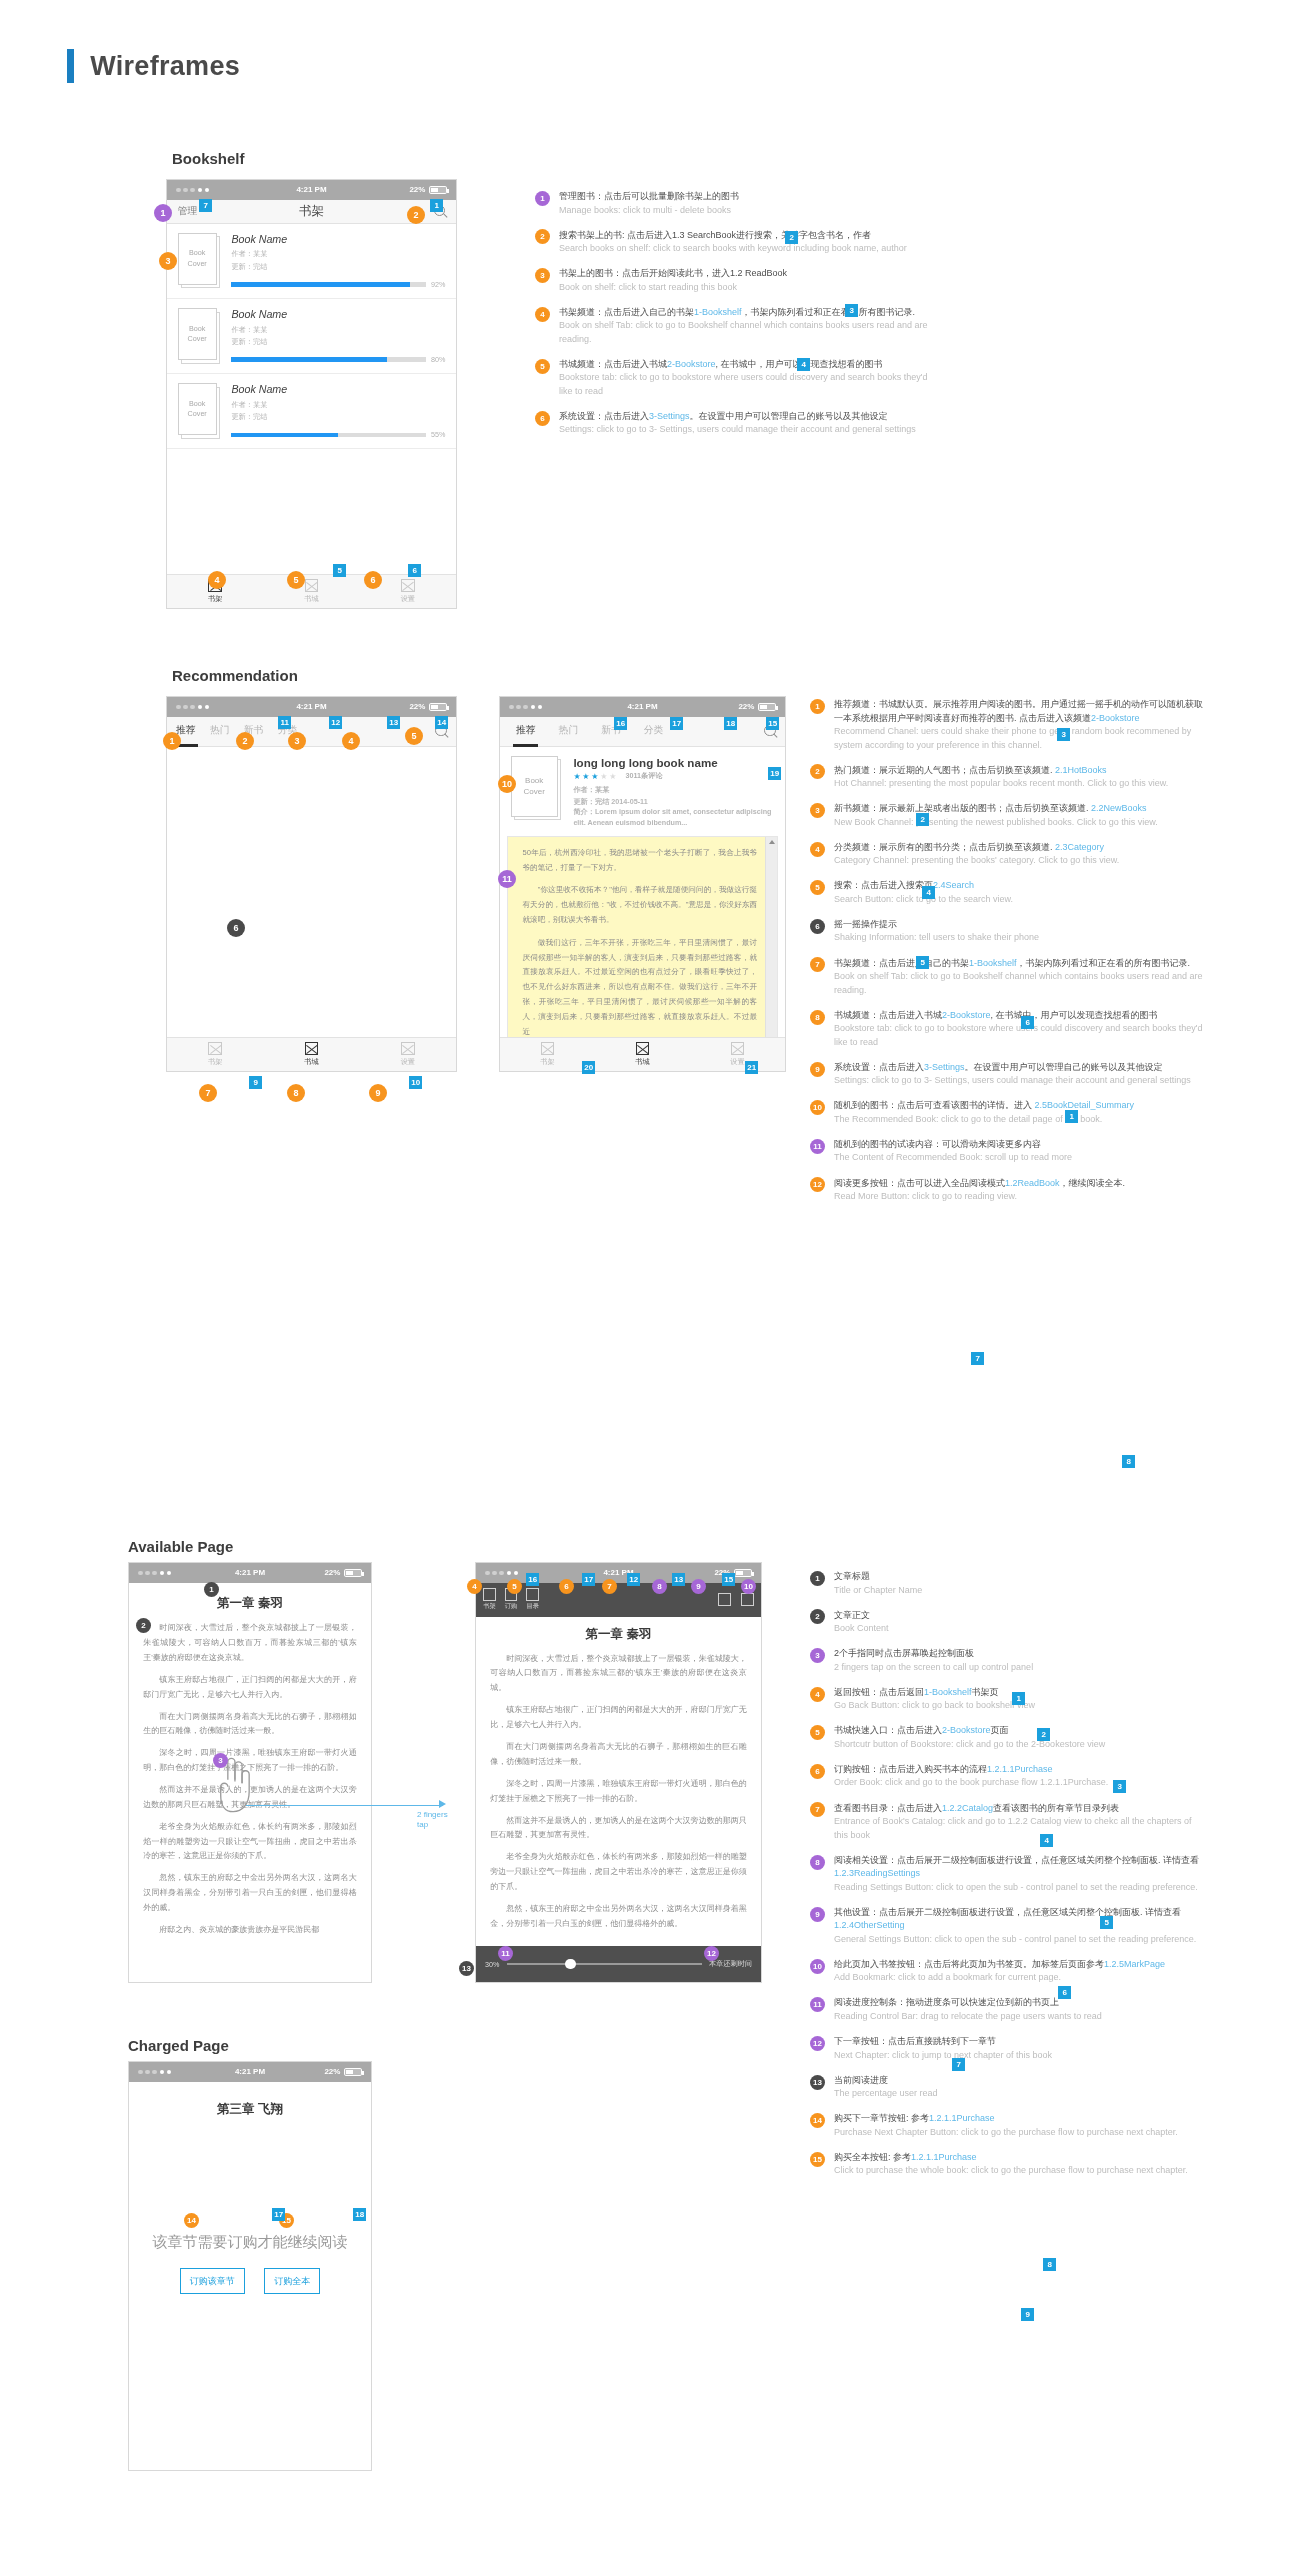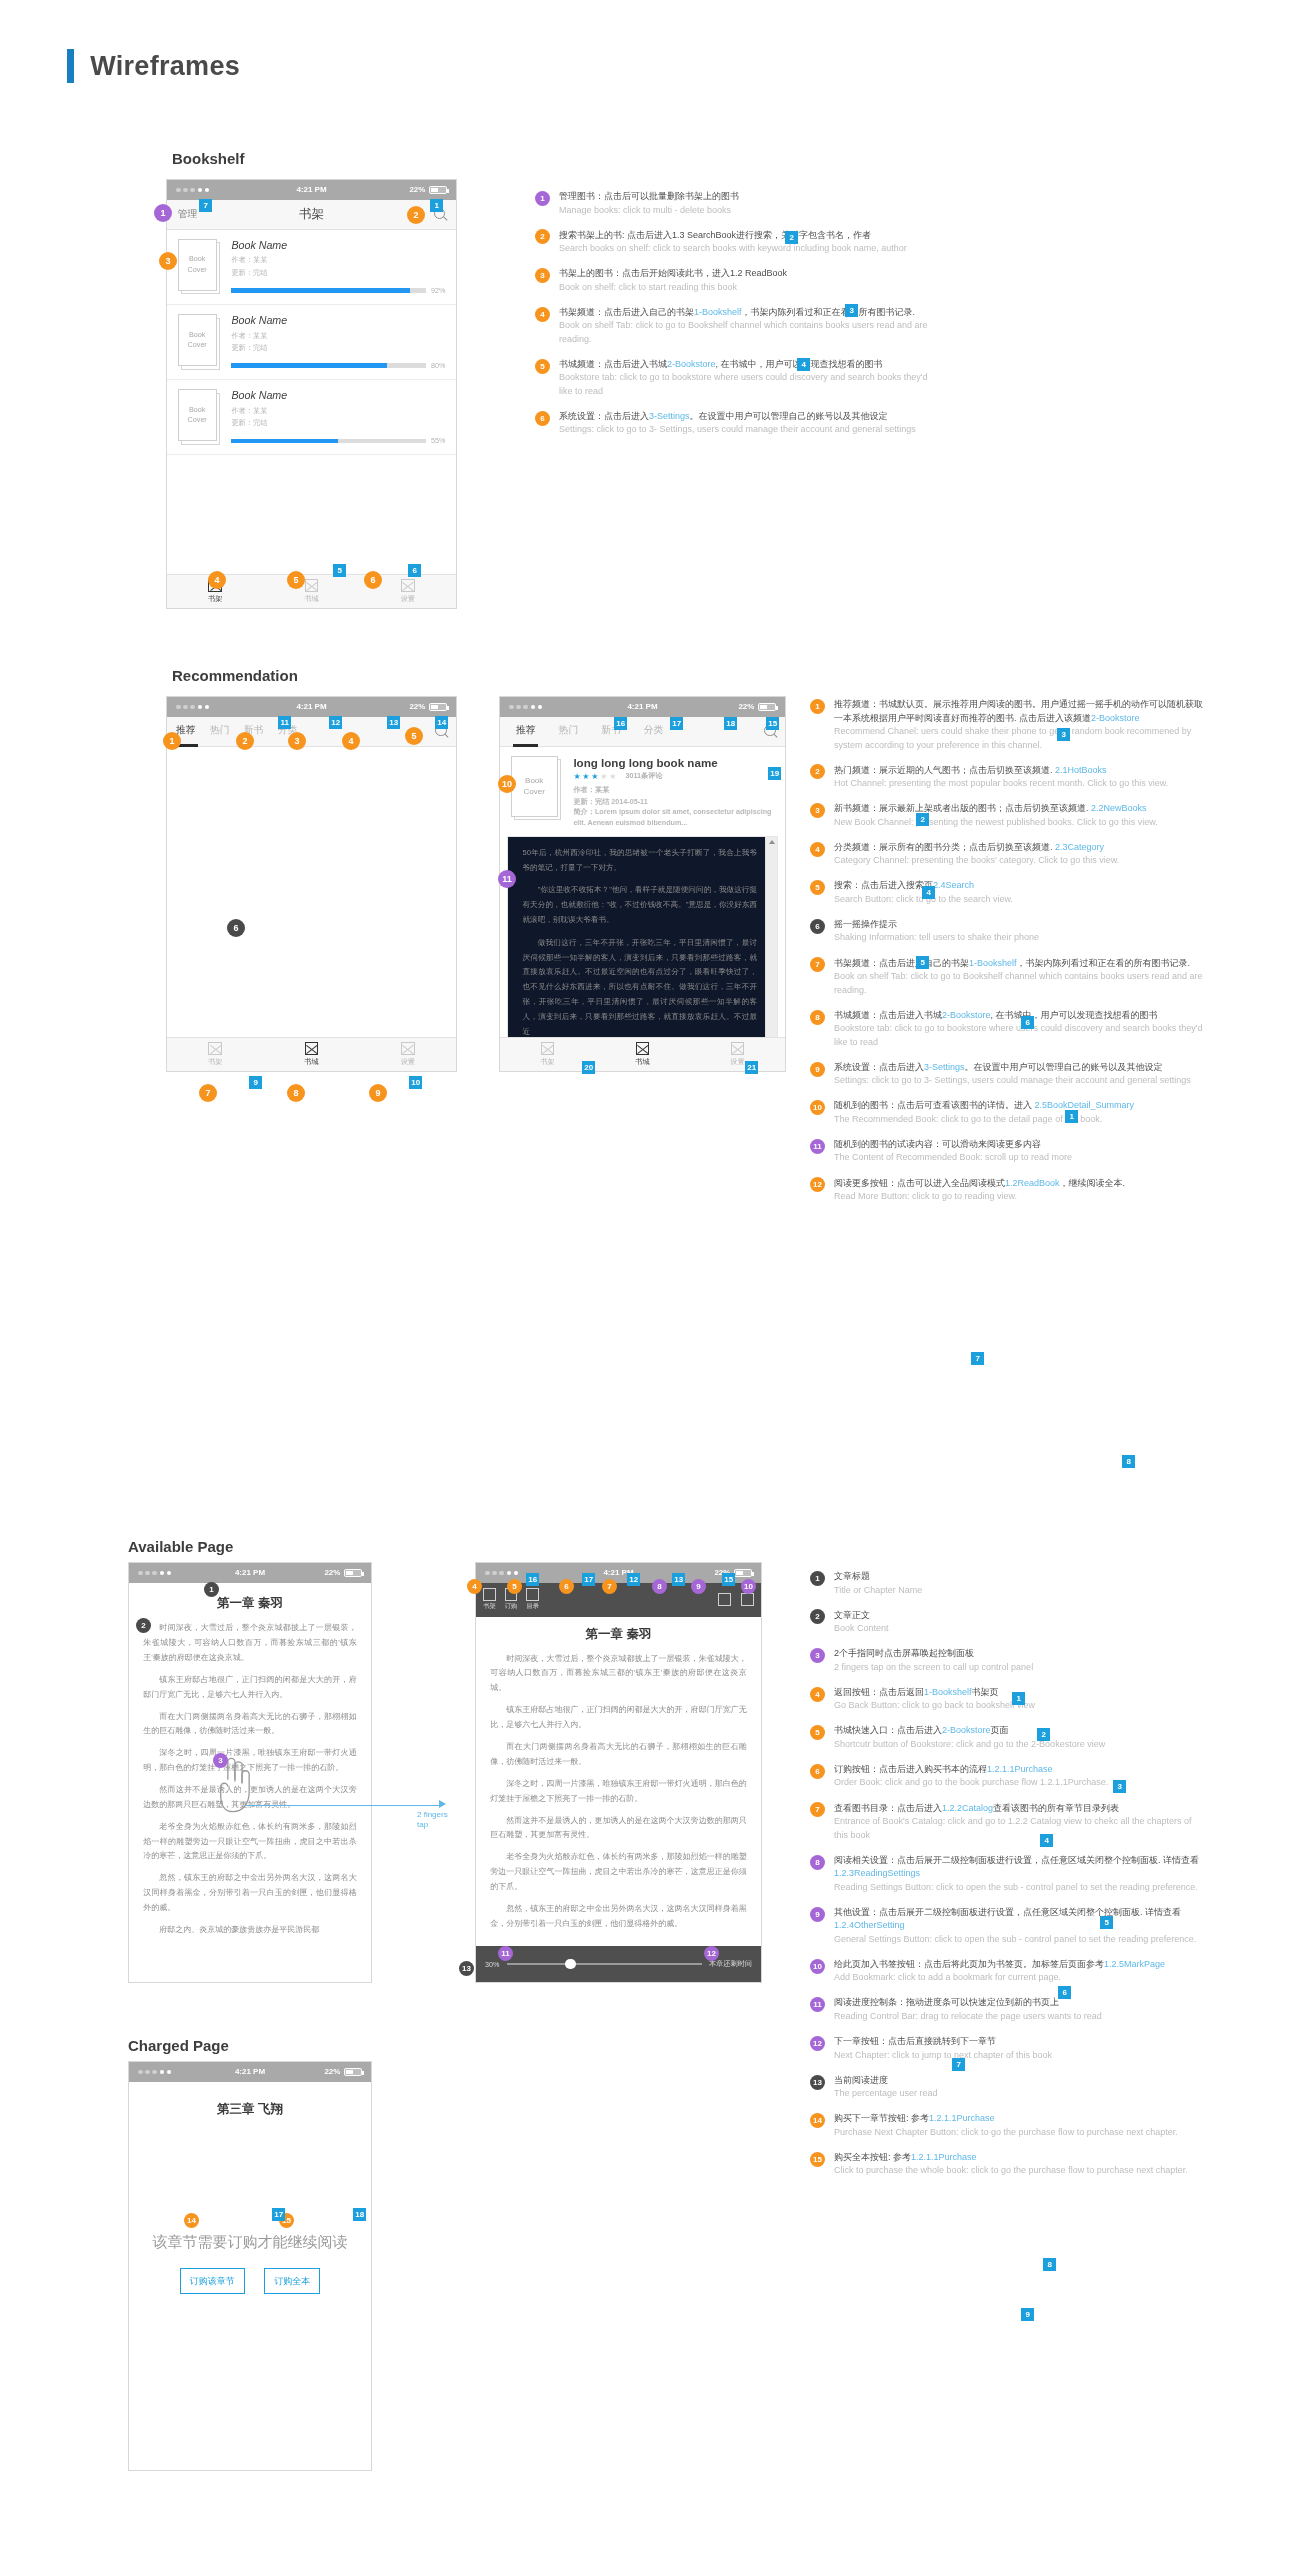--- a/index.html
+++ b/index.html
@@ -31,21 +31,21 @@
   .sb-dots { display:flex; gap:2.7px; align-items:center; }
   .sb-dots i { width:4.5px; height:4.5px; border-radius:50%; background:#fff; opacity:.45; display:block; }
   .sb-dots i.on { opacity:1; }
   .sb-time { position:absolute; left:0; right:0; text-align:center; font-size:8px; }
   .sb-right { margin-left:auto; display:flex; align-items:center; gap:3.6px; z-index:2; }
   .batt { width:18px; height:8px; border:0.9px solid #fff; border-radius:1.8px; position:relative; background:rgba(255,255,255,.25);}
   .batt:after{content:"";position:absolute;right:-2.7px;top:1.8px;width:1.8px;height:4.5px;background:#fff;}
   .batt span{position:absolute;left:0.9px;top:0.9px;bottom:0.9px;width:45%;background:#fff;}
 
   .navbar {
-    height:30px; background:#f7f7f7; border-bottom:0.9px solid #e2e2e2;
+    height:24px; background:#f7f7f7; border-bottom:0.9px solid #e2e2e2;
     display:flex; align-items:center; padding:0 10.7px; position:relative;
   }
   .navbar .nb-left { font-size:9.8px; color:#7c7c7c; }
   .navbar .nb-title { position:absolute; left:0; right:0; text-align:center; font-size:12.5px; color:#4a4a4a; }
   .navbar .nb-right { margin-left:auto; z-index:2; }
 
   .tabsbar {
     height:30px; background:#f7f7f7; border-bottom:0.9px solid #e2e2e2;
     display:flex; align-items:center; padding:0 9px; gap:14.3px; position:relative;
   }
@@ -387,21 +387,21 @@
       <div style="display:flex;align-items:center;gap:7.2px;margin-bottom:2.7px;">
         <span style="color:#1ba0dd;font-size:8px;letter-spacing:1.8px;">★★★<span style="color:#dcdcdc;">★★</span></span>
         <span style="font-size:7.2px;color:#b2b2b2;">3011条评论</span>
       </div>
       <div style="font-size:7.2px;color:#b8b8b8;line-height:1.6;">作者：某某</div>
       <div style="font-size:7.2px;color:#b8b8b8;line-height:1.6;">更新：完结 2014-05-11</div>
       <div style="font-size:7.2px;color:#b8b8b8;line-height:1.5;">简介：Lorem ipsum dolor sit amet, consectetur adipiscing elit. Aenean euismod bibendum...</div>
     </div>
   </div>
 
-  <div style="margin:0 7.2px; background:#0f172a; border:0.9px solid #e6e6e6; height:215px; position:relative; overflow:hidden;">
+  <div style="margin:0 7.2px; background:#fef9c3; border:0.9px solid #e6e6e6; height:215px; position:relative; overflow:hidden;">
     <div style="position:absolute;right:0;top:0;bottom:0;width:11.6px;background:#ededed;border-left:0.9px solid #e0e0e0;">
       <div style="position:absolute;left:2.7px;top:3.6px;width:0;height:0;border-left:3.1px solid transparent;border-right:3.1px solid transparent;border-bottom:4.5px solid #8e8e8e;"></div>
       <div style="position:absolute;left:2.7px;bottom:3.6px;width:0;height:0;border-left:3.1px solid transparent;border-right:3.1px solid transparent;border-top:4.5px solid #8e8e8e;"></div>
     </div>
     <div style="padding:9px 19.7px 0 14.3px; font-size:7.6px; color:#8a8a8a; line-height:1.95; text-align:justify;">
       <p style="margin:0 0 8px;">50年后，杭州西泠印社，我的思绪被一个老头子打断了，我合上我爷爷的笔记，打量了一下对方。</p>
       <p style="margin:0 0 8px; text-indent:2em;">"你这里收不收拓本？"他问，看样子就是随便问问的，我做这行挺有天分的，也就敷衍他："收，不过价钱收不高。"意思是，你没好东西就滚吧，别耽误大爷看书。</p>
       <p style="margin:0; text-indent:2em;">做我们这行，三年不开张，开张吃三年，平日里清闲惯了，最讨厌伺候那些一知半解的客人，演变到后来，只要看到那些过路客，就直接放哀乐赶人。不过最近空闲的也有点过分了，眼看旺季快过了，也不见什么好东西进来，所以也有点耐不住。做我们这行，三年不开张，开张吃三年，平日里清闲惯了，最讨厌伺候那些一知半解的客人，演变到后来，只要看到那些过路客，就直接放哀乐赶人。不过最近</p>
     </div>
   </div>

